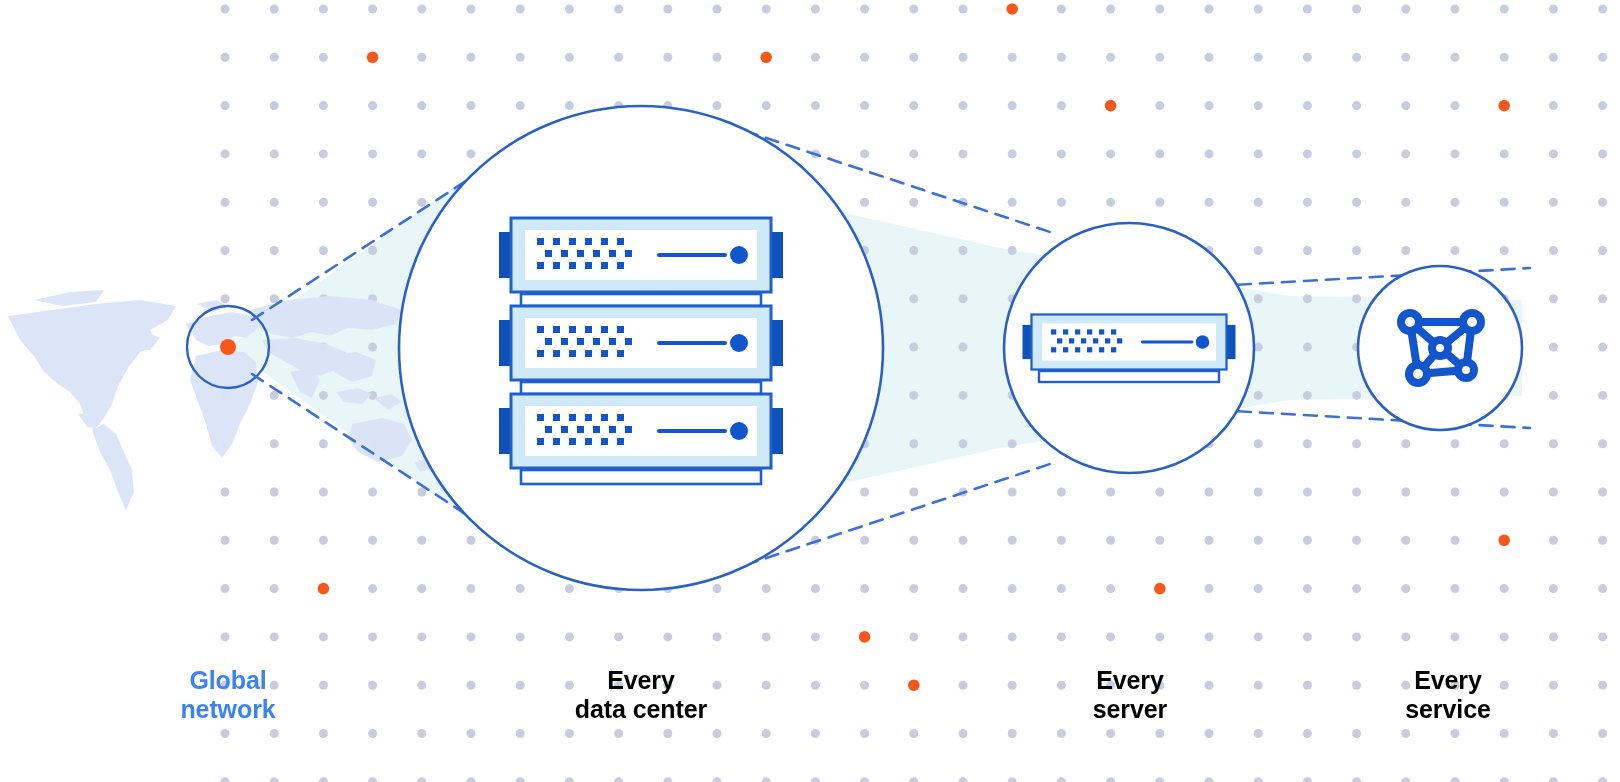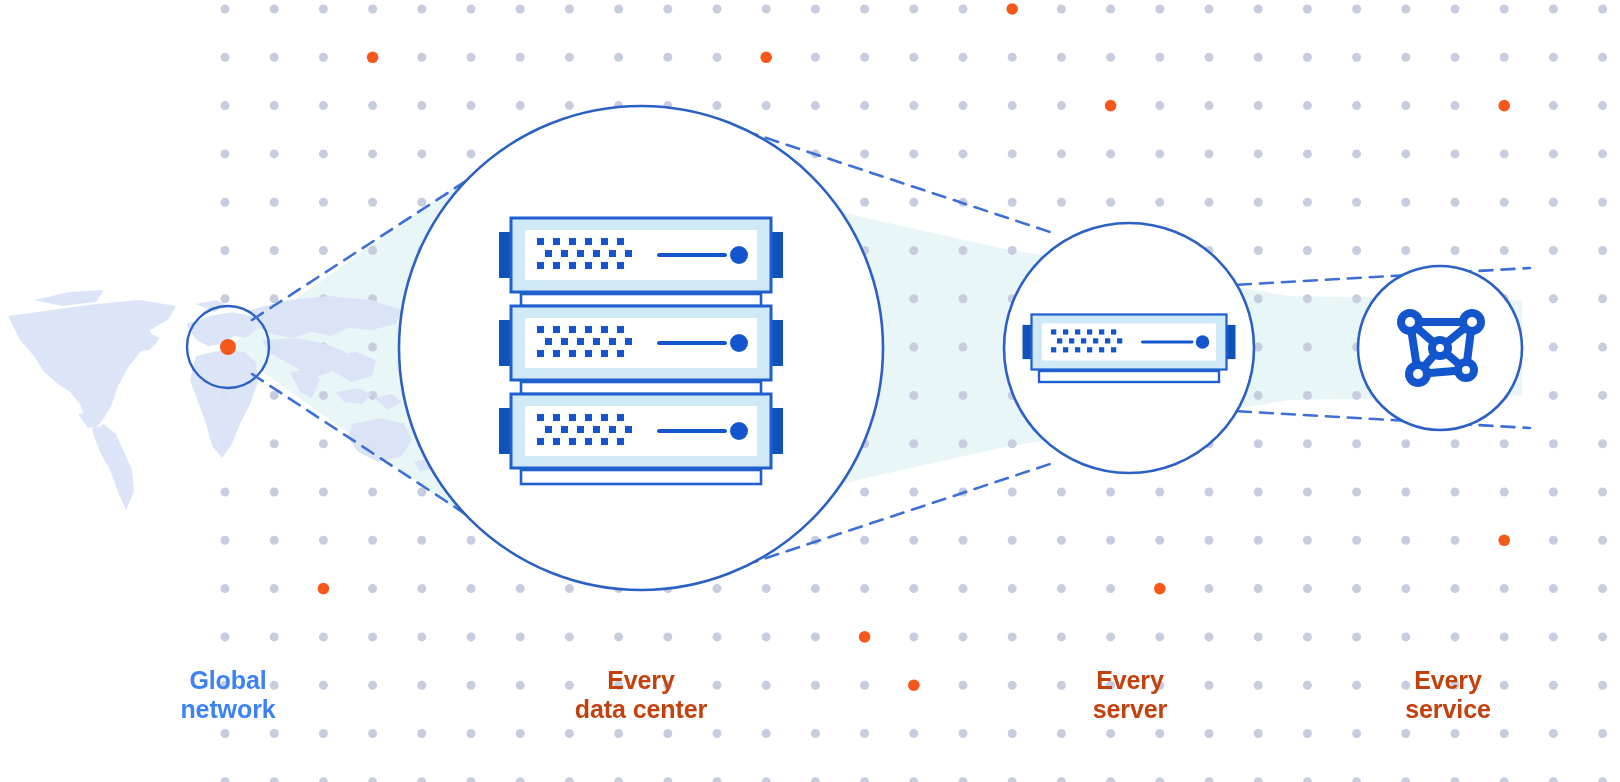--- a/index.html
+++ b/index.html
@@ -14,21 +14,21 @@
   #stage{position:absolute;left:0;top:0;width:1620px;height:782px;}
   #stage svg{display:block;}
   .lbl{
     position:absolute;
     text-align:center;
     font-size:25px;
     line-height:29px;
     font-weight:700;
     letter-spacing:-0.1px;
     white-space:pre-line;
-    color:#c2410c;
+    color:#000000;
   }
   .lbl.blue{color:#3b82f6;}
   #label-global{left:128px;top:666px;width:200px;}
   #label-datacenter{left:536px;top:666px;width:210px;}
   #label-server{left:1030px;top:666px;width:200px;}
   #label-service{left:1348px;top:666px;width:200px;}
 </style>
 </head>
 <body>
 

